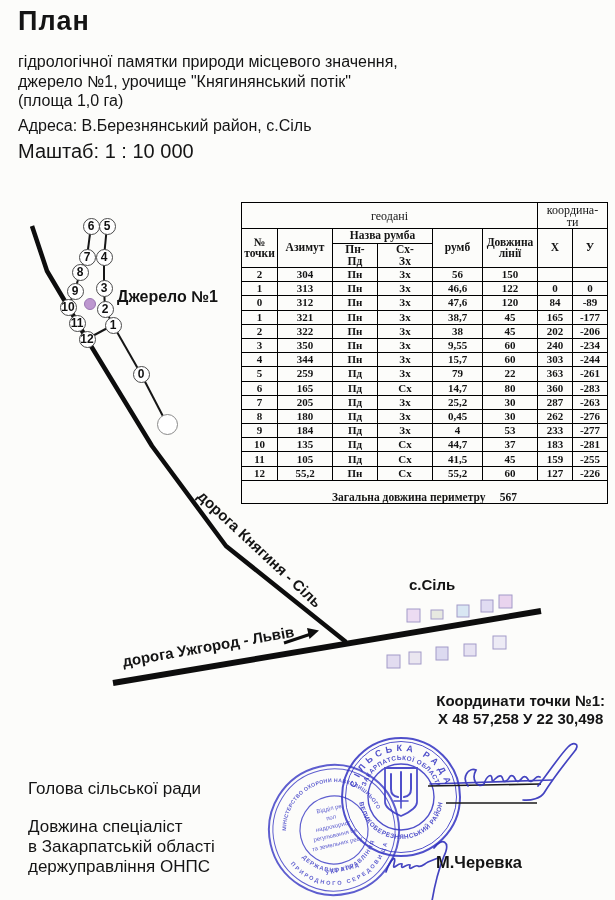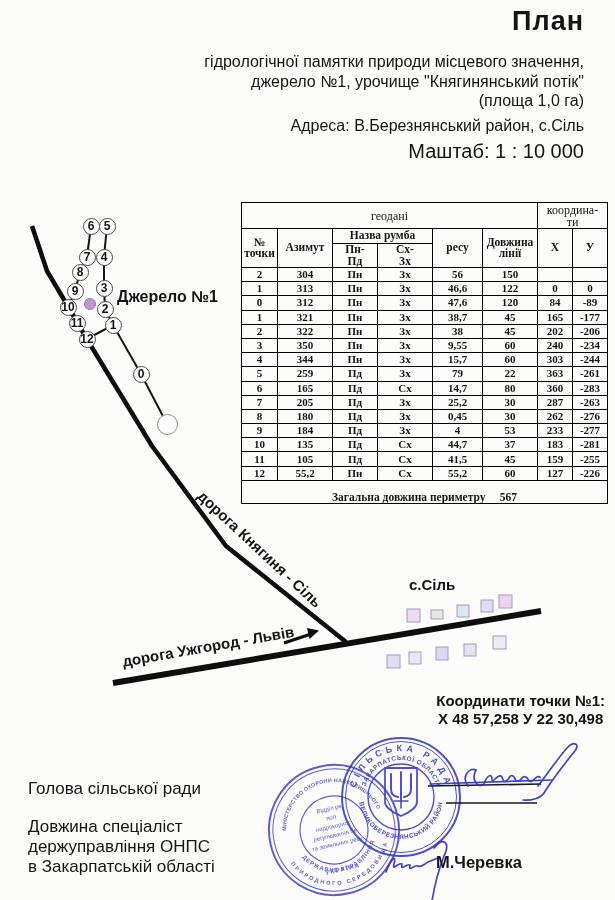--- a/index.html
+++ b/index.html
@@ -1,19 +1,19 @@
 <!DOCTYPE html>
 <html><head>
 <meta charset="utf-8">
 <style>
   html,body{margin:0;padding:0;background:#888;}
   #page{position:relative;width:615px;height:900px;background:#fcfcfa;overflow:hidden;
         font-family:"Liberation Sans",sans-serif;color:#141414;}
   .abs{position:absolute;}
-  .ctr{left:0;width:584px;text-align:right;}
+  .ctr{left:18px;width:584px;text-align:left;}
   
   #title{top:6px;font-size:27px;font-weight:bold;letter-spacing:1px;}
   .sub{font-size:16px;line-height:19.5px;}
   #sub1{top:52px;} #sub2{top:72px;} #sub3{top:91px;}
   #address{top:117px;font-size:16px;}
   #scale{top:140px;font-size:20px;}
   
   #geo-table{position:absolute;left:241px;top:202px;border-collapse:collapse;table-layout:fixed;
              font-family:"Liberation Serif",serif;}
   #geo-table td,#geo-table th{border:1.4px solid #000;text-align:center;vertical-align:middle;
@@ -131,21 +131,21 @@
         <tr>
       <th class="grp" colspan="6">геодані</th>
       <th class="grp" colspan="2">координа-
 ти</th>
     </tr>
     <tr>
       <th class="h2" rowspan="2">№
 точки</th>
       <th class="h2" rowspan="2">Азимут</th>
       <th class="h2" colspan="2">Назва румба</th>
-      <th class="h2" rowspan="2">ресу</th>
+      <th class="h2" rowspan="2">румб</th>
       <th class="h2" rowspan="2">Довжина
 лінії</th>
       <th class="h2" rowspan="2">Х</th>
       <th class="h2" rowspan="2">У</th>
     </tr>
     <tr>
       <th class="h3">Пн-
 Пд</th>
       <th class="h3">Сх-
 Зх</th>
@@ -313,22 +313,22 @@
     </table>
 
   <div class="abs" id="coords-note">
     <div>Координати точки №1:</div>
     <div>Х 48 57,258  У 22 30,498</div>
   </div>
 
   <div class="abs" id="officials">
     <div>Голова сільської ради</div>
     <div class="p2">Довжина спеціаліст</div>
+    <div>в Закарпатській області</div>
     <div>держуправління ОНПС</div>
-    <div>в Закарпатській області</div>
   </div>
 
   <svg class="layer" id="stamps-sig" width="615" height="900">
     <defs>
       <path id="arcL-top" d="M 286 830 A 48 48 0 0 1 382 830"></path>
       <path id="arcL-bot" d="M 279 830 A 55 55 0 0 0 389 830"></path>
       <path id="arcL-bot2" d="M 292 830 A 42 42 0 0 0 376 830"></path>
       <path id="arcR-top" d="M 355 797 A 46 46 0 0 1 447 797"></path>
       <path id="arcR-top2" d="M 364 797 A 37 37 0 0 1 438 797"></path>
       <path id="arcR-bot" d="M 359 797 A 42 42 0 0 0 443 797"></path>

